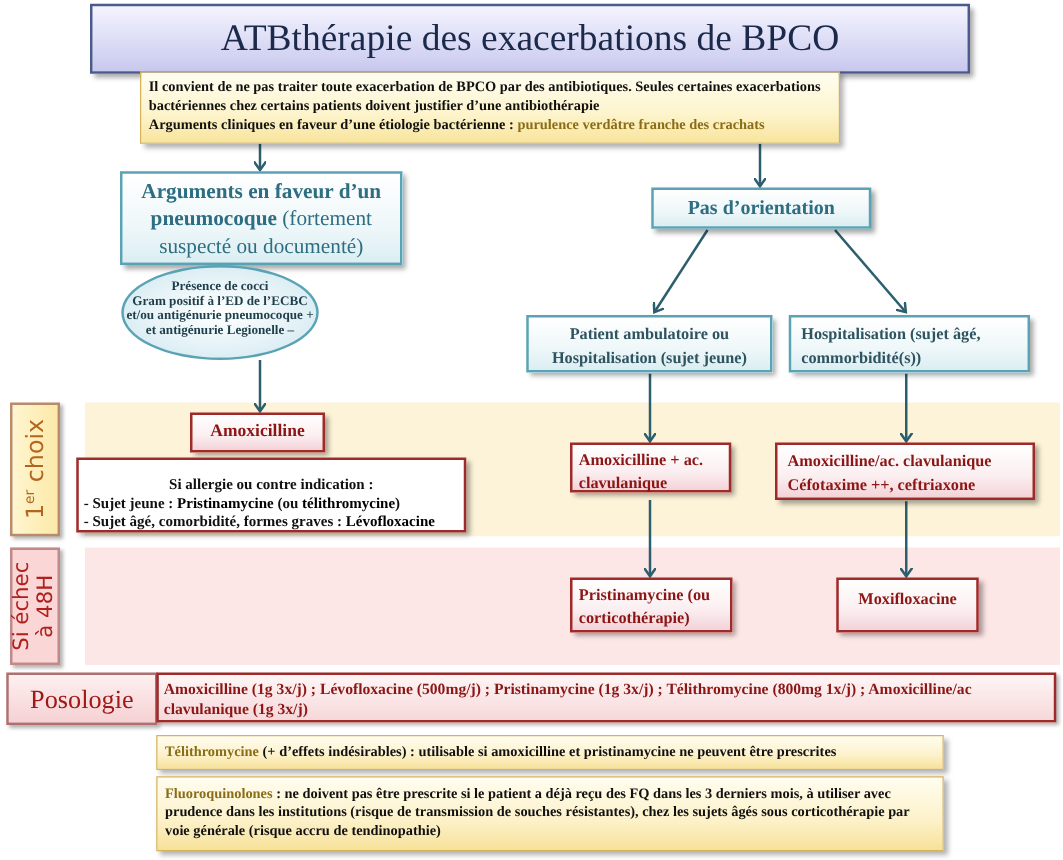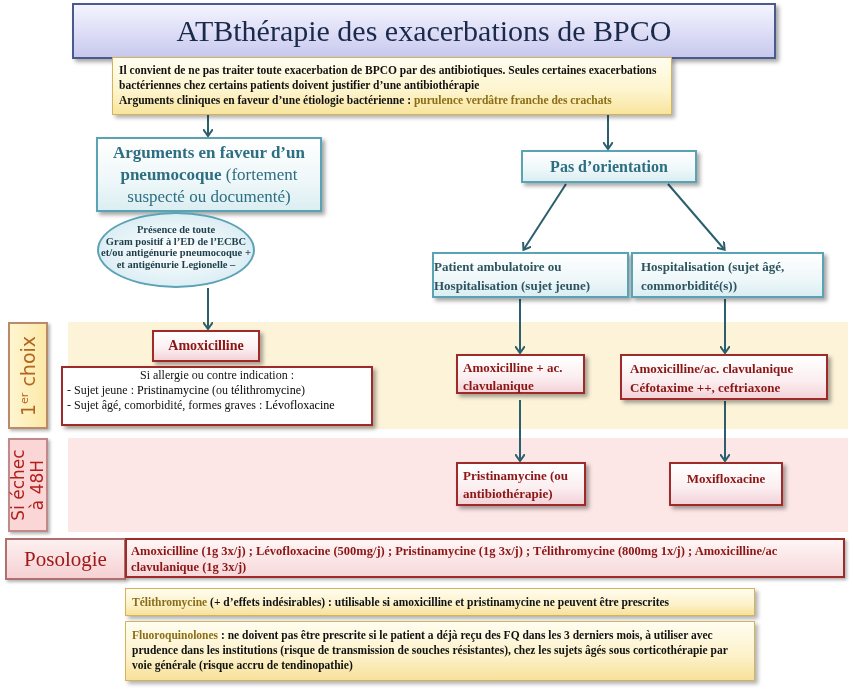--- a/index.html
+++ b/index.html
@@ -26,21 +26,21 @@
     border:2px solid #5aa3b5; box-shadow:3px 3px 4px rgba(0,0,0,.35); color:#2e6e82; }
   .pneumo-box { left:96px; top:137px; width:226px; height:75px; text-align:center;
     font-size:17px; line-height:22px; padding-top:3px; }
   .pneumo-box b { font-weight:bold; }
   .ellipse { left:97px; top:212px; width:158px; height:76px; border-radius:50%;
     background:radial-gradient(ellipse at center,#ffffff 0%,#e2f1f6 60%,#c9e4ee 100%);
     border:2px solid #5aa3b5; text-align:center; font-size:10.5px; line-height:11.5px;
     font-weight:bold; color:#1e3e4a; padding-top:10px; }
   .orient-box { left:521px; top:150px; width:176px; height:33px; text-align:center;
     font-size:16px; font-weight:bold; line-height:29px; }
-  .amb-box { left:432px; top:252px; width:197px; height:46px; 
+  .amb-box { left:421px; top:252px; width:197px; height:46px; text-align:center;
     font-size:13px; font-weight:bold; line-height:19px; color:#2e5460; padding-top:3px; }
   .hosp-box { left:631px; top:252px; width:193px; height:46px; text-align:left;
     font-size:13px; font-weight:bold; line-height:19px; color:#2e5460; padding:3px 0 0 8px; }
 
   
   .band-yellow { left:68px; top:322px; width:780px; height:107px; background:#fdf3d9; }
   .band-pink { left:68px; top:438px; width:780px; height:94px; background:#fde6e6; }
   .tab { width:40px; border:2px solid #b98b6a; box-shadow:2px 2px 3px rgba(0,0,0,.3);
     display:flex; align-items:center; justify-content:center; }
   .tab span { transform:rotate(-90deg); white-space:nowrap; font-family:"DejaVu Sans",sans-serif; }
@@ -49,21 +49,21 @@
   .tab-choix span { color:#b2651f; font-size:19px; }
   .tab-echec { left:8px; top:438px; height:94px; background:#fbd6d6; border-color:#c08a8a; }
   .tab-echec span { color:#b0201d; font-size:17px; line-height:19px; text-align:center; }
 
   
   .red { background:linear-gradient(to bottom,#ffffff 0%,#fbeef0 60%,#f3d3d8 100%);
     border:2px solid #9e2a2a; box-shadow:3px 3px 4px rgba(0,0,0,.35); color:#8c1515; font-weight:bold; }
   .amox1 { left:152px; top:330px; width:108px; height:32px; text-align:center; line-height:28px; font-size:14px; }
   .allergie { left:61px; top:366px; width:312px; height:60px; background:#fff;
     border:2px solid #9e2a2a; box-shadow:3px 3px 4px rgba(0,0,0,.35);
-    font-size:12px; font-weight:normal; color:#111; line-height:15px; padding:0 4px; }
+    font-size:12px; font-weight:bold; color:#111; line-height:15px; padding:12px 4px; }
   .allergie .c { text-align:center; }
   .redt { color:#000000; }
   .amoxclav { left:456px; top:354px; width:129px; height:40px; font-size:13px; line-height:18px; padding:3px 5px; }
   .amoxcef { left:620px; top:354px; width:208px; height:46px; font-size:13px; line-height:19px; padding:3px 8px; }
   .pristina { left:456px; top:462px; width:130px; height:44px; font-size:13px; line-height:18px; padding:3px 5px; }
   .moxi { left:669px; top:462px; width:114px; height:44px; font-size:13px; line-height:30px; text-align:center; }
 
   
   .poso-tab { left:5px; top:538px; width:121px; height:42px;
     background:linear-gradient(to bottom,#fdf0f0,#f6d1d3); border:2px solid #b07070;
@@ -111,21 +111,21 @@
 
 <div class="abs intro-box">
   <div>Il convient de ne pas traiter toute exacerbation de BPCO par des antibiotiques. Seules certaines exacerbations bactériennes chez certains patients doivent justifier d’une antibiothérapie</div>
   <div><span>Arguments cliniques en faveur d’une étiologie bactérienne : </span><span class="olive">purulence verdâtre franche des crachats</span></div>
 </div>
 
 <div class="abs teal pneumo-box">
   <b>Arguments en faveur d’un pneumocoque</b><span> (fortement suspecté ou documenté)</span>
 </div>
 <div class="abs ellipse">
-  <div>Présence de toute</div>
+  <div>Présence de cocci</div>
   <div>Gram positif à l’ED de l’ECBC</div>
   <div>et/ou antigénurie pneumocoque +</div>
   <div>et antigénurie Legionelle –</div>
 </div>
 
 <div class="abs teal orient-box">Pas d’orientation</div>
 <div class="abs teal amb-box">Patient ambulatoire ou Hospitalisation (sujet jeune)</div>
 <div class="abs teal hosp-box">Hospitalisation (sujet âgé, commorbidité(s))</div>
 
 <div class="abs tab tab-choix">
@@ -143,20 +143,20 @@
   <div class="c">Si allergie ou contre indication :</div>
   <div><span>- Sujet jeune : </span><span class="redt">Pristinamycine</span><span> (ou </span><span class="redt">télithromycine</span><span>)</span></div>
   <div><span>- Sujet âgé, comorbidité, formes graves : </span><span class="redt">Lévofloxacine</span></div>
 </div>
 <div class="abs red amoxclav">Amoxicilline + ac. clavulanique</div>
 <div class="abs red amoxcef">
   <div>Amoxicilline/ac. clavulanique</div>
   <div>Céfotaxime ++, ceftriaxone</div>
 </div>
 
-<div class="abs red pristina">Pristinamycine (ou antibiothérapie)</div>
+<div class="abs red pristina">Pristinamycine (ou corticothérapie)</div>
 <div class="abs red moxi">Moxifloxacine</div>
 
 <div class="abs poso-tab">Posologie</div>
 <div class="abs poso-box">Amoxicilline (1g 3x/j) ; Lévofloxacine (500mg/j) ; Pristinamycine (1g 3x/j) ; Télithromycine (800mg 1x/j) ; Amoxicilline/ac clavulanique (1g 3x/j)</div>
 
 <div class="abs note note1"><span class="olive">Télithromycine</span><span> (+ d’effets indésirables) : utilisable si amoxicilline et pristinamycine ne peuvent être prescrites</span></div>
 <div class="abs note note2"><span class="olive">Fluoroquinolones</span><span> : ne doivent pas être prescrite si le patient a déjà reçu des FQ dans les 3 derniers mois, à utiliser avec prudence dans les institutions (risque de transmission de souches résistantes), chez les sujets âgés sous corticothérapie par voie générale (risque accru de tendinopathie)</span></div>
 
 </body></html>

